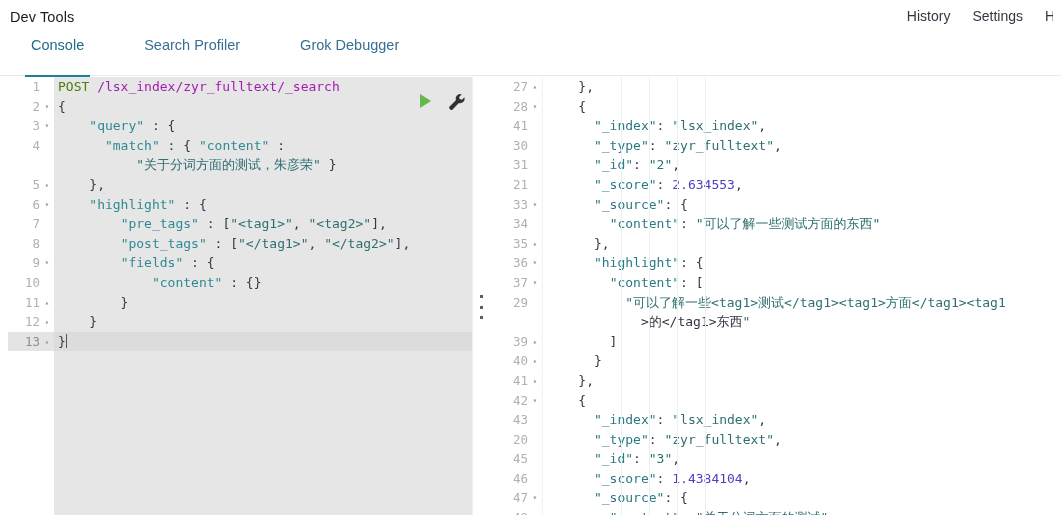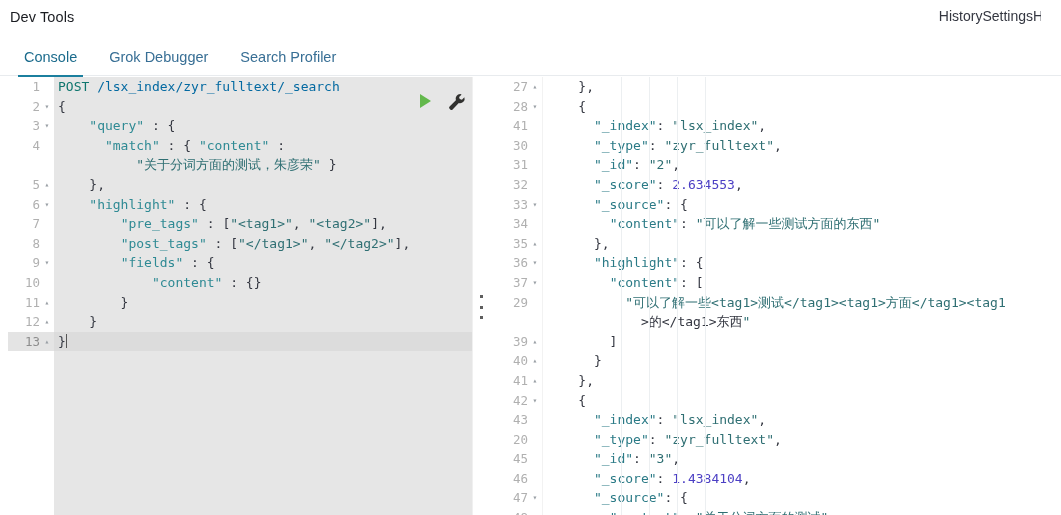--- a/index.html
+++ b/index.html
@@ -19,35 +19,35 @@
     position:absolute; left:0; top:0; width:1061px; height:37px;
     background:#ffffff;
   }
   .app-title {
     position:absolute; left:10px; top:9px;
     font-size:14.5px; color:#1a1c21; letter-spacing:.1px;
     white-space:nowrap;
   }
   .topnav {
     position:absolute; right:0; top:8px;
-    display:flex; align-items:center; 
-    padding-right:20px;
+    display:flex; align-items:center; gap:22px;
+    padding-right:8px;
   }
   .topnav .tnav-item {
     font-size:14px; color:#343741; white-space:nowrap; cursor:pointer;
   }
   .topnav .tnav-clipped { overflow:hidden; width:8px; display:inline-block; }
 
   
   .tabstrip {
     position:absolute; left:0; top:37px; width:1061px; height:39px;
     background:#ffffff;
     border-bottom:1px solid #e8ebee;
   }
-  .tabs { display:flex; align-items:flex-end; height:39px; padding-left:8px; }
+  .tabs { display:flex; height:39px; padding-left:15px;gap:28px; }
   .tab {
     position:relative;
     font-size:14.5px; color:#386f95;
     padding:0 16px 11px 16px;
     cursor:pointer; white-space:nowrap;
   }
   .tab.selected { color:#1b6b8c; }
   .tab.selected::after {
     content:""; position:absolute; left:10px; right:10px; bottom:-1px;
     height:2px; background:#1b7f9e;
@@ -92,22 +92,22 @@
 
   .cline {
     height:19.6px; line-height:19.6px;
     white-space:pre; padding-left:4px;
     font-size:13px;
   }
   .cline.tall2 { height:39.2px; }
   .cline.active { background:#dcdcdc; }
 
   
-  .t-method { color:#0f766e;margin-top:36px; }
-  .t-url    { color:#0369a1; }
+  .t-method { color:#4d7c0f;margin-top:36px; }
+  .t-url    { color:#a21caf; }
   .t-key    { color:#2f8a94; }
   .t-str    { color:#2f6f73; }
   .r-key    { color:#2a7a86; }
   .r-str    { color:#2f6f73; }
   .r-num    { color:#4b3fc4; }
 
   .caret {
     display:inline-block; width:1px; height:14px;
     background:#555; vertical-align:-2px; margin-left:0px;
   }
@@ -157,22 +157,22 @@
     <div class="topnav">
       <span class="tnav-item">History</span>
       <span class="tnav-item">Settings</span>
       <span class="tnav-item tnav-clipped">H</span>
     </div>
   </div>
 
   <div class="tabstrip">
     <div class="tabs">
       <div class="tab selected">Console</div>
+      <div class="tab">Search Profiler</div>
       <div class="tab">Grok Debugger</div>
-      <div class="tab">Search Profiler</div>
     </div>
   </div>
 
   <div class="panes">
 
     <div class="pane pane-left">
       <div class="gutter" id="left-gutter">
           <div class="gline">1</div>
           <div class="gline">2<span class="fold">▾</span></div>
           <div class="gline">3<span class="fold">▾</span></div>
@@ -205,21 +205,21 @@
         </div>
     </div>
 
     <div class="pane pane-right">
       <div class="gutter" id="right-gutter">
           <div class="gline">27<span class="fold">▴</span></div>
           <div class="gline">28<span class="fold">▾</span></div>
           <div class="gline">41</div>
           <div class="gline">30</div>
           <div class="gline">31</div>
-          <div class="gline">32</div>
+          <div class="gline">21</div>
           <div class="gline">33<span class="fold">▾</span></div>
           <div class="gline">34</div>
           <div class="gline">35<span class="fold">▴</span></div>
           <div class="gline">36<span class="fold">▾</span></div>
           <div class="gline">37<span class="fold">▾</span></div>
           <div class="gline tall2">29</div>
           <div class="gline">39<span class="fold">▴</span></div>
           <div class="gline">40<span class="fold">▴</span></div>
           <div class="gline">41<span class="fold">▴</span></div>
           <div class="gline">42<span class="fold">▾</span></div>

